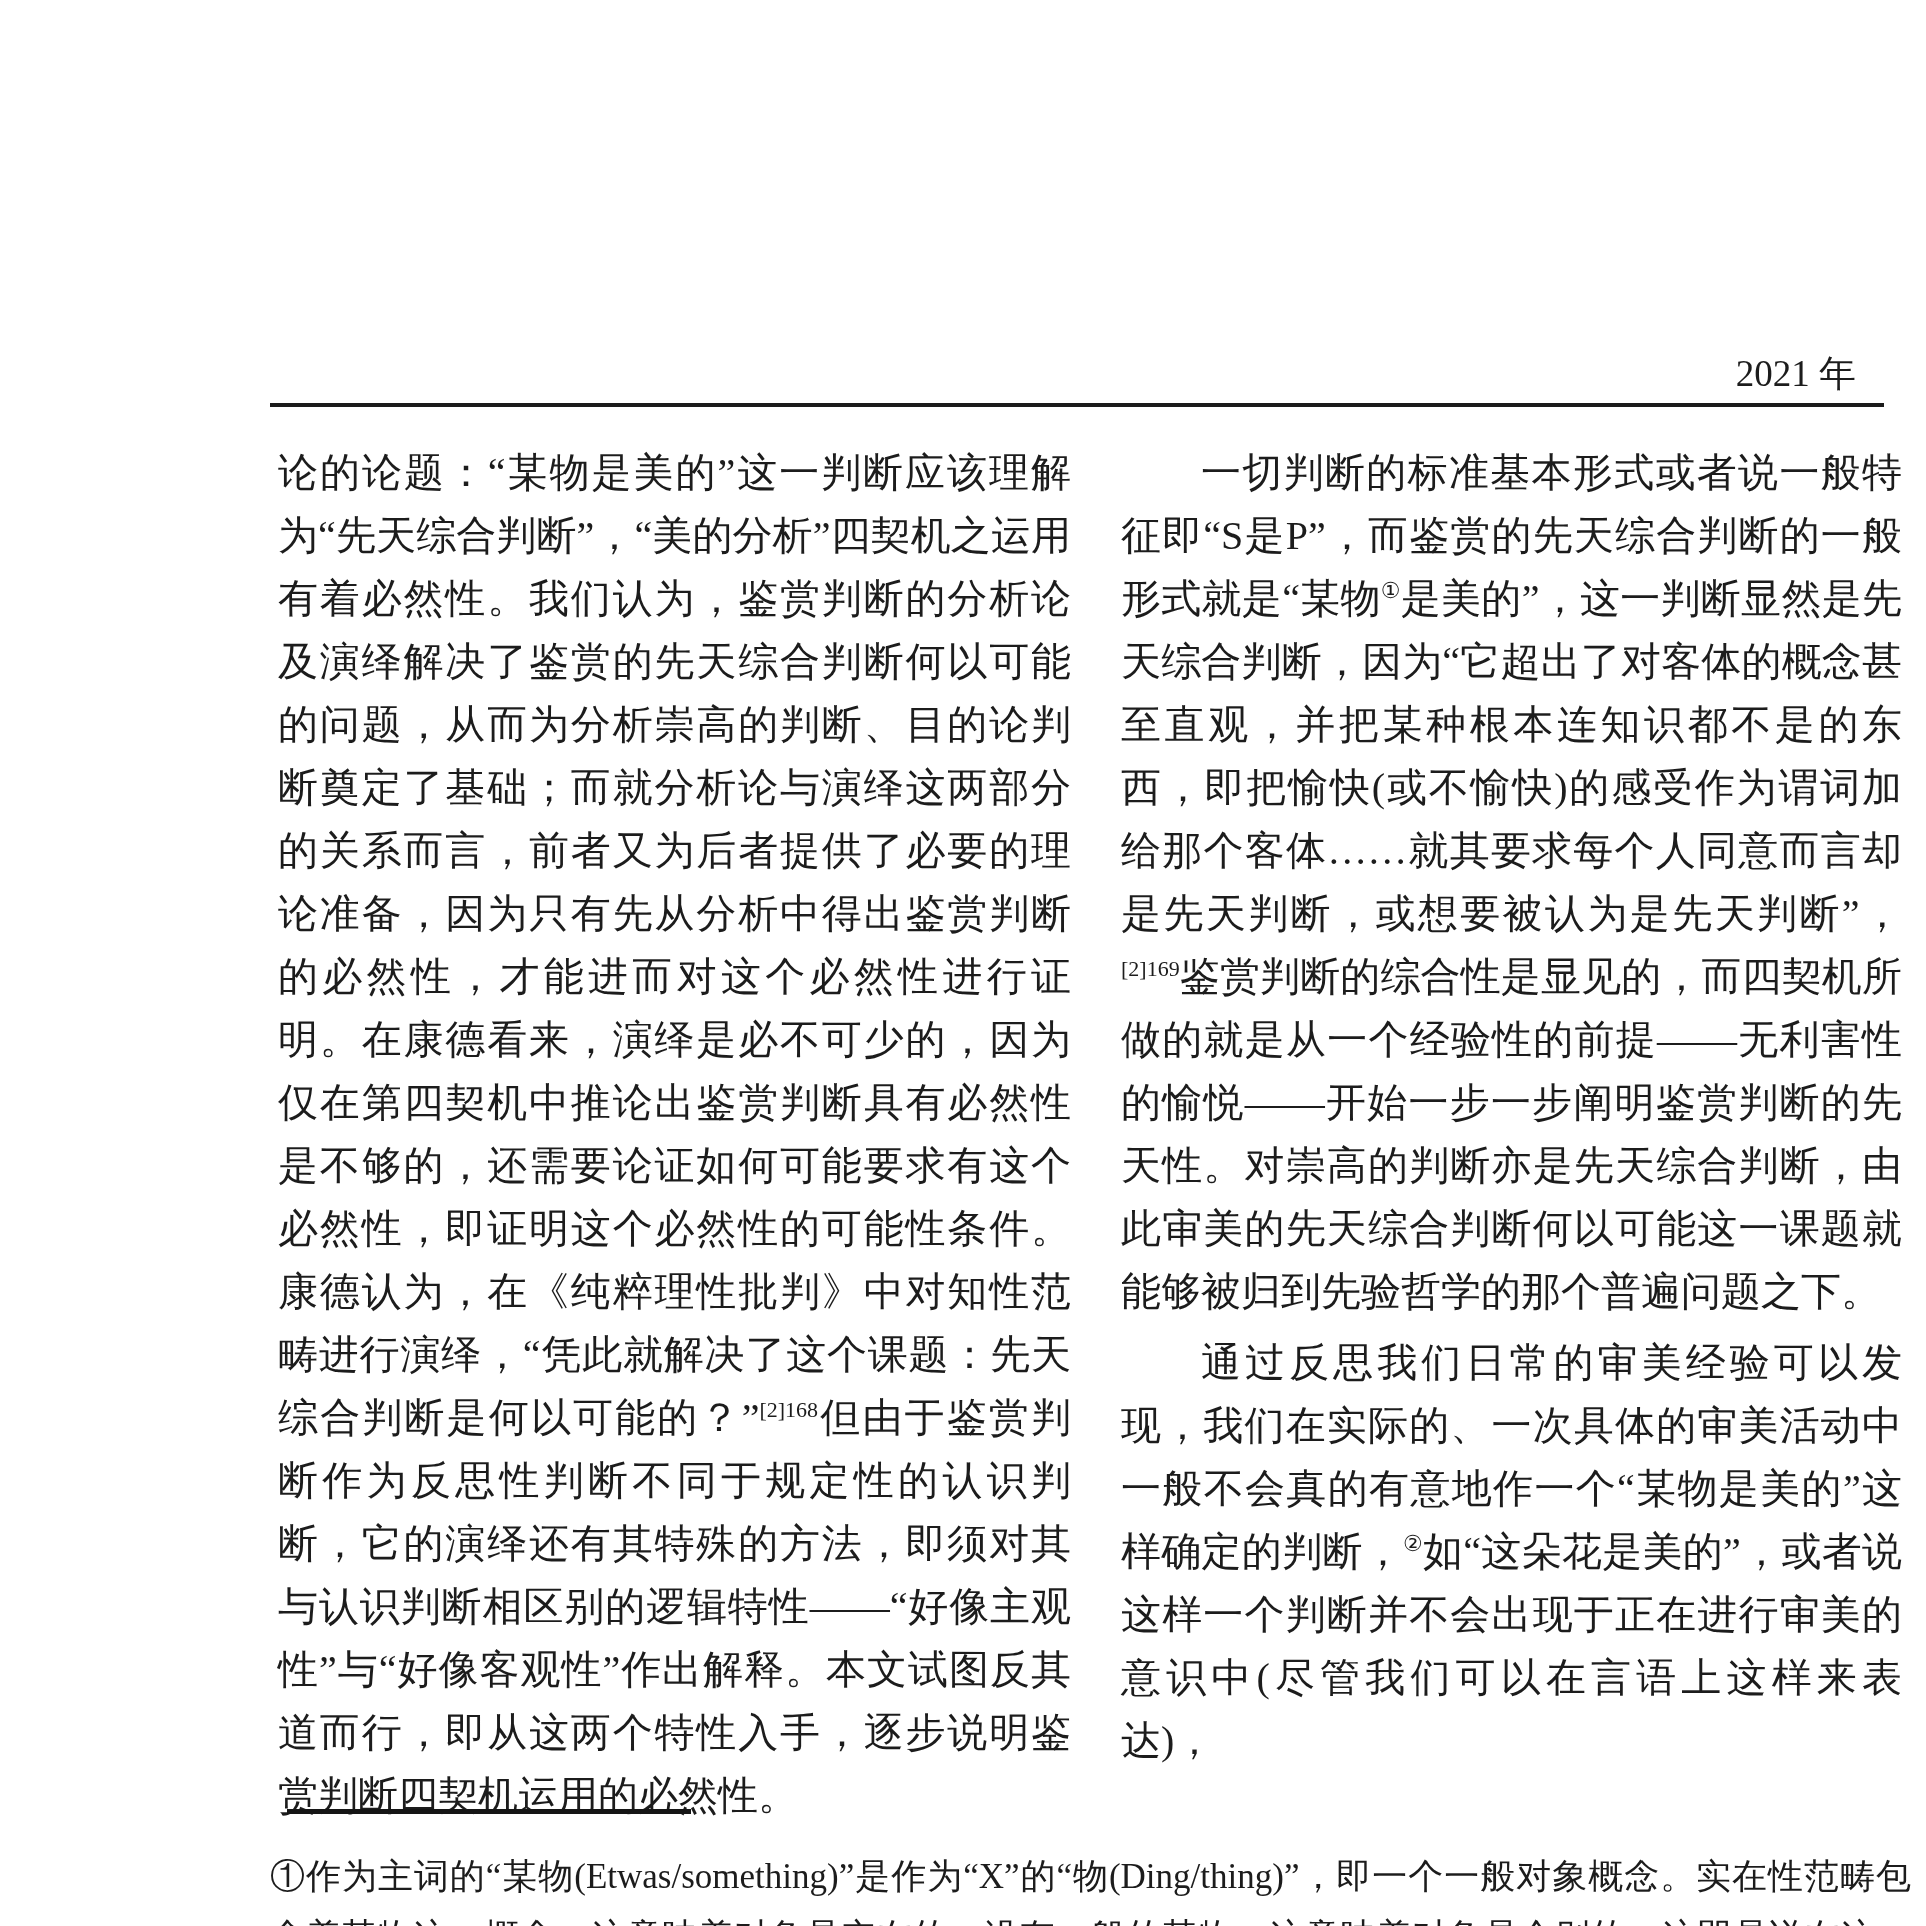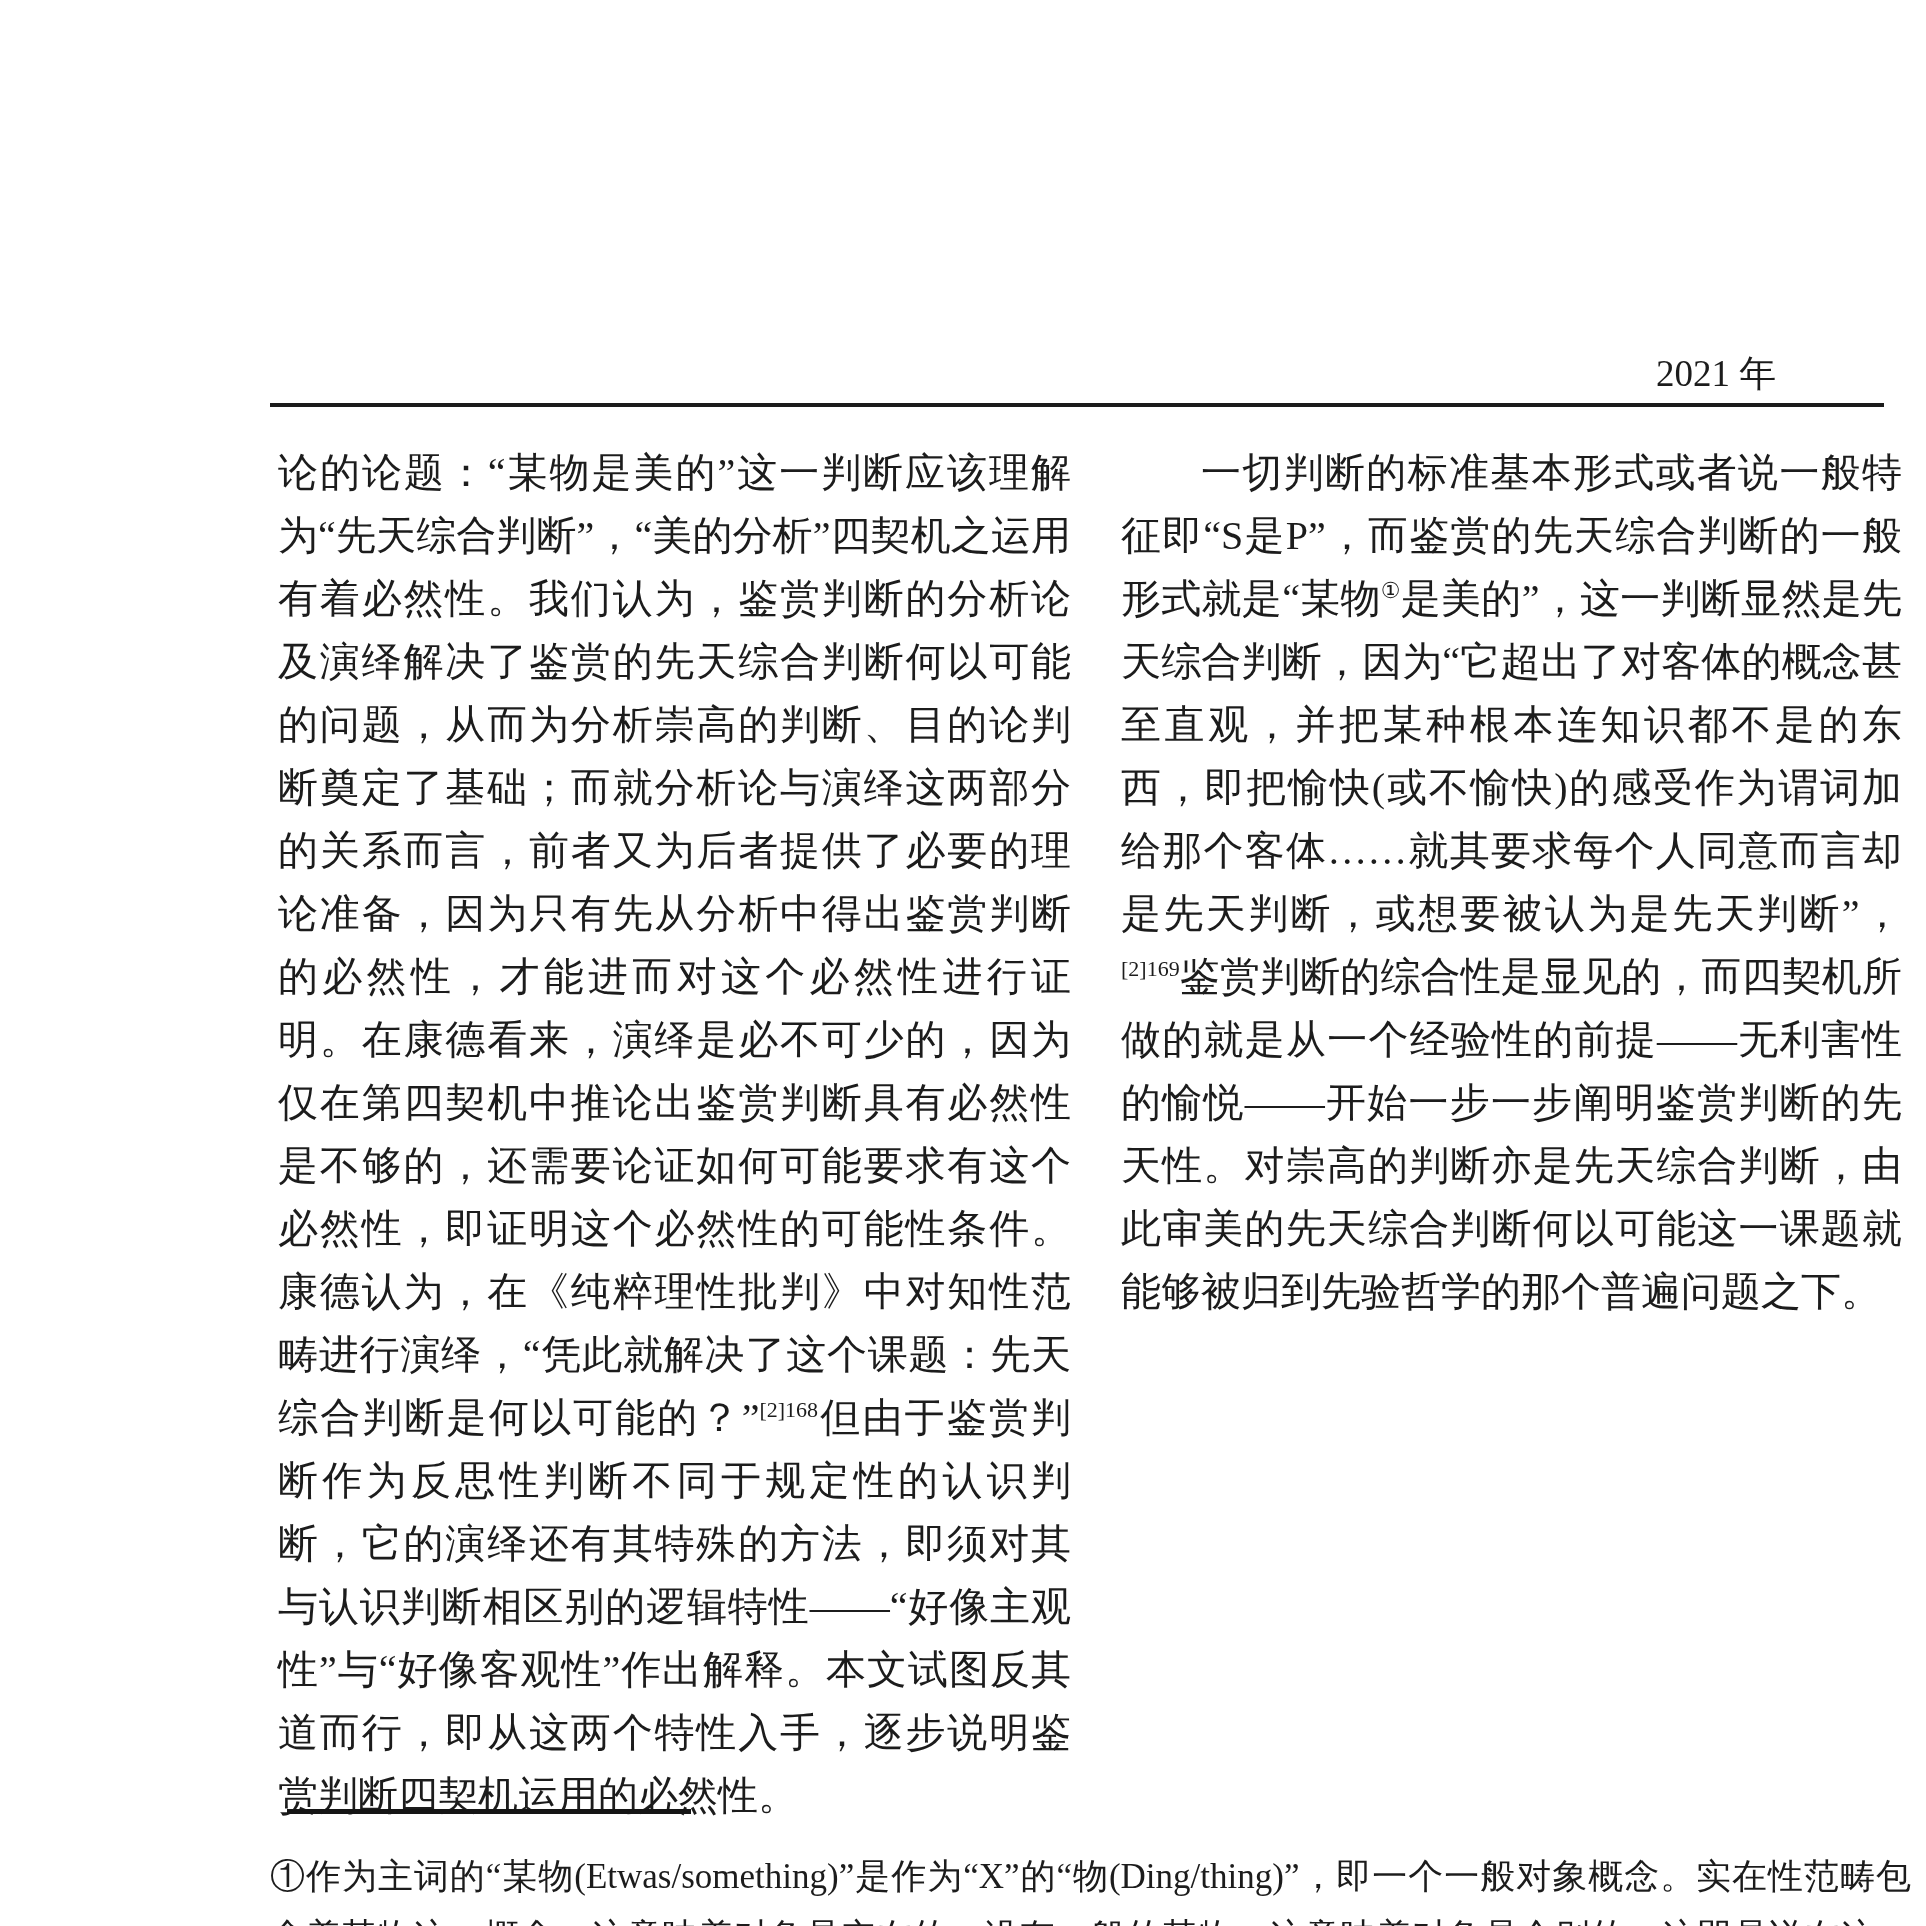--- a/index.html
+++ b/index.html
@@ -17,20 +17,21 @@
     position:absolute;
     top:349px; left:270px; width:1502px;
     text-align:center;
     font-size:37px;
     letter-spacing:1.5px;
     white-space:nowrap;
   }
   .year{
     position:absolute;
     top:349px; left:1656px; width:200px;
+    text-align:right;
     font-size:37px;
     white-space:nowrap;
   }
   .header-rule{
     position:absolute;
     top:403px; left:270px;
     width:1614px; height:4.2px;
     background:#1b1b1b;
   }
   
@@ -86,20 +87,21 @@
 
   <div class="year">2021 年</div>
   <div class="header-rule"></div>
 
   <div class="col col-left">
     <p>论的论题：“某物是美的”这一判断应该理解为“先天综合判断”，“美的分析”四契机之运用有着必然性。我们认为，鉴赏判断的分析论及演绎解决了鉴赏的先天综合判断何以可能的问题，从而为分析崇高的判断、目的论判断奠定了基础；而就分析论与演绎这两部分的关系而言，前者又为后者提供了必要的理论准备，因为只有先从分析中得出鉴赏判断的必然性，才能进而对这个必然性进行证明。在康德看来，演绎是必不可少的，因为仅在第四契机中推论出鉴赏判断具有必然性是不够的，还需要论证如何可能要求有这个必然性，即证明这个必然性的可能性条件。康德认为，在《纯粹理性批判》中对知性范畴进行演绎，“凭此就解决了这个课题：先天综合判断是何以可能的？”<sup>[2]168</sup>但由于鉴赏判断作为反思性判断不同于规定性的认识判断，它的演绎还有其特殊的方法，即须对其与认识判断相区别的逻辑特性——“好像主观性”与“好像客观性”作出解释。本文试图反其道而行，即从这两个特性入手，逐步说明鉴赏判断四契机运用的必然性。</p>
   </div>
 
   <div class="col col-right">
     <p class="indent">一切判断的标准基本形式或者说一般特征即“S是P”，而鉴赏的先天综合判断的一般形式就是“某物<sup>①</sup>是美的”，这一判断显然是先天综合判断，因为“它超出了对客体的概念甚至直观，并把某种根本连知识都不是的东西，即把愉快(或不愉快)的感受作为谓词加给那个客体……就其要求每个人同意而言却是先天判断，或想要被认为是先天判断”，<sup>[2]169</sup>鉴赏判断的综合性是显见的，而四契机所做的就是从一个经验性的前提——无利害性的愉悦——开始一步一步阐明鉴赏判断的先天性。对崇高的判断亦是先天综合判断，由此审美的先天综合判断何以可能这一课题就能够被归到先验哲学的那个普遍问题之下。</p>
+    <p class="indent">通过反思我们日常的审美经验可以发现，我们在实际的、一次具体的审美活动中一般不会真的有意地作一个“某物是美的”这样确定的判断，<sup>②</sup>如“这朵花是美的”，或者说这样一个判断并不会出现于正在进行审美的意识中(尽管我们可以在言语上这样来表达)，</p>
   </div>
 
   <div class="footnote-rule"></div>
   <div class="footnotes">
     <p>①作为主词的“某物(Etwas/something)”是作为“X”的“物(Ding/thing)”，即一个一般对象概念。实在性范畴包含着某物这一概念，这意味着对象是实在的；没有一般的某物，这意味着对象是个别的，这即是说在这一判断形式中作为主词的东西无论它是物质存在还是精神物或精神事，它都必须是一个直观中的对象，即与谓词结合着的必须是一个给予的个别的经验性的表象，而不能是概念之类的抽象事物，也就是说，这一判断只能是单称判断，我们可以说“这朵花是美的”，但不能说“花是美的”，“花一般是美的”或“一切花都是美的”，而对于作为理念的事物，尽管我们会说“灵魂是美的”或“上帝是美的”等，但这已经不是完全在审美的意义上运用“美”这个词了。</p>
 
   </div>
 
 </div>
 

